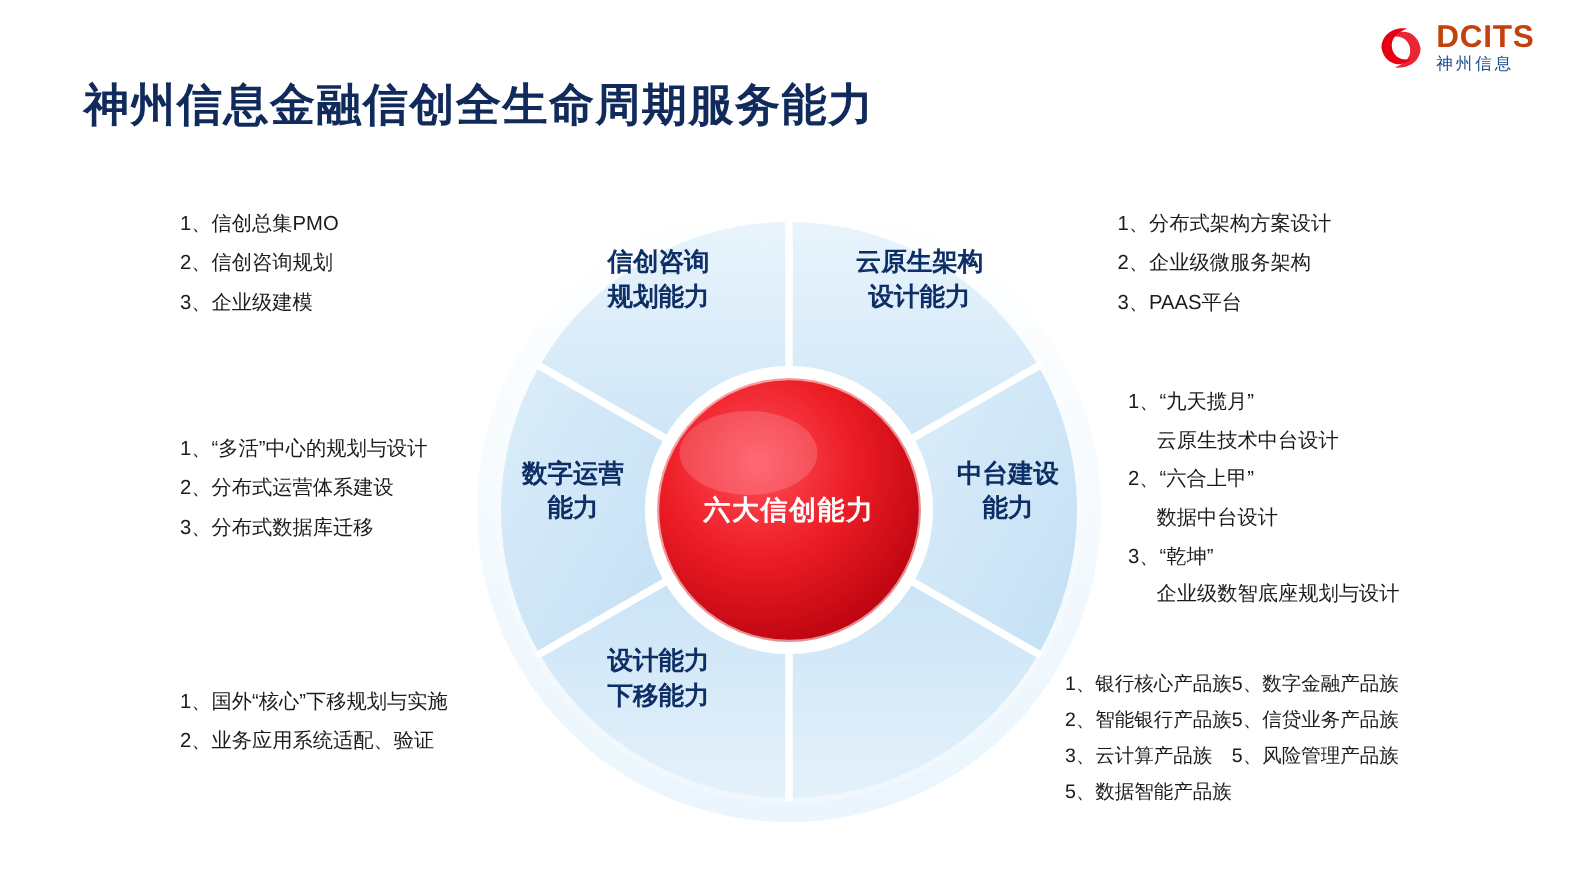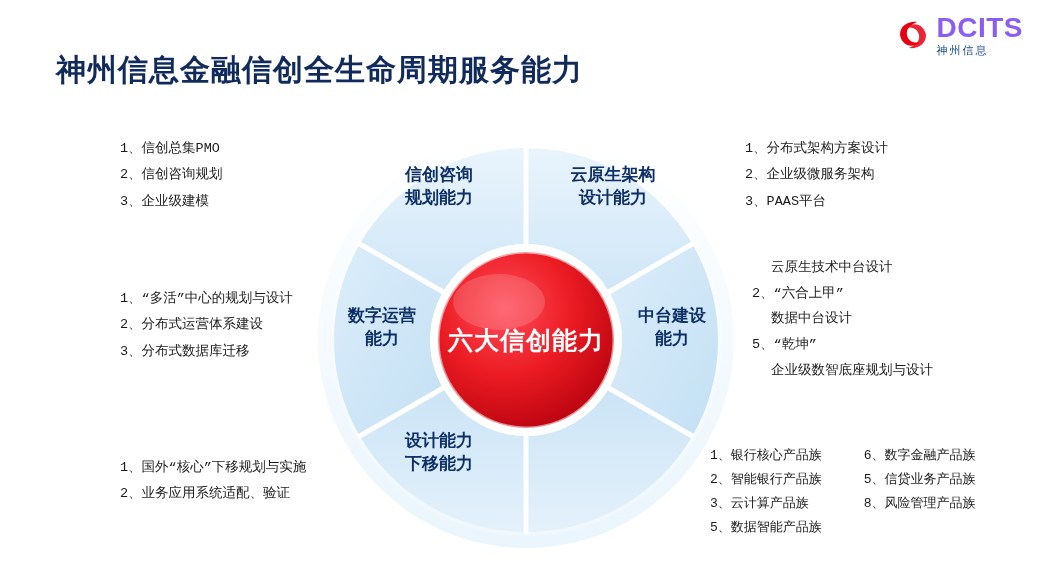--- a/index.html
+++ b/index.html
@@ -27,23 +27,23 @@
     width: 34px;
     height: 34px;
     position: relative;
   }
   .logo-text-wrap {
     display: flex;
     flex-direction: column;
     line-height: 1;
   }
   .logo-en {
-    font-size: 28px;
-    font-weight: bold;
-    color: #8b5cf6;
+    font-size: 21px;
+    font-weight: bold;
+    color: #c2410c;
     letter-spacing: 0.5px;
   }
   .logo-cn {
     font-size: 11px;
     color: #174c8f;
     letter-spacing: 2px;
     margin-top: 3px;
   }
   
   .page-title {
@@ -67,21 +67,21 @@
     position: absolute;
     left: 0;
     top: 0;
   }
   .core-label {
     position: absolute;
     left: 50%;
     top: 50%;
     transform: translate(-50%, -50%);
     color: #ffffff;
-    font-size: 25px;
+    font-size: 18px;
     font-weight: bold;
     white-space: nowrap;
     letter-spacing: 1px;
     text-align: center;
   }
   .seg-label {
     position: absolute;
     color: #0a2f6b;
     font-size: 17px;
     font-weight: bold;
@@ -97,35 +97,33 @@
   .seg-r  { left: 296px; top: 175px; width: 120px; }
   .seg-bl { left: 58px; top: 300px; width: 130px; }
   .seg-br { left: 232px; top: 300px; width: 130px; }
 
   
   .note {
     position: absolute;
     font-size: 13.5px;
     color: #1b1b1b;
     line-height: 1.95;
-    font-family: Liberation Mono, monospace;
   }
   .note .line { white-space: nowrap; }
   .note .sub { padding-left: 19px; }
 
   .note-tl { left: 120px; top: 136px; }
   .note-ml { left: 120px; top: 286px; }
   .note-bl { left: 120px; top: 455px; }
   .note-tr { left: 745px; top: 136px; }
   .note-mr { left: 752px; top: 255px; }
   .note-br { left: 710px; top: 444px; }
 
   .note-br .cols {
     display: flex;
-    gap: 42px;
   }
   .note-br .col .line { line-height: 1.85; font-size: 13px; }
   .note-mr .line { line-height: 1.9; }
 </style>
 </head>
 <body>
 
 <div class="logo">
   <div class="logo-mark">
     <svg width="34" height="34" viewBox="0 0 34 34">
@@ -230,34 +228,35 @@
   <div class="line">2、业务应用系统适配、验证</div>
 </div>
 
 <div class="note note-tr">
   <div class="line">1、分布式架构方案设计</div>
   <div class="line">2、企业级微服务架构</div>
   <div class="line">3、PAAS平台</div>
 </div>
 
 <div class="note note-mr">
+  <div class="line">1、“九天揽月”</div>
   <div class="line sub">云原生技术中台设计</div>
   <div class="line">2、“六合上甲”</div>
   <div class="line sub">数据中台设计</div>
-  <div class="line">5、“乾坤”</div>
+  <div class="line">3、“乾坤”</div>
   <div class="line sub">企业级数智底座规划与设计</div>
 </div>
 
 <div class="note note-br">
   <div class="cols">
     <div class="col">
       <div class="line">1、银行核心产品族</div>
       <div class="line">2、智能银行产品族</div>
       <div class="line">3、云计算产品族</div>
       <div class="line">5、数据智能产品族</div>
     </div>
     <div class="col">
-      <div class="line">6、数字金融产品族</div>
+      <div class="line">5、数字金融产品族</div>
       <div class="line">5、信贷业务产品族</div>
-      <div class="line">8、风险管理产品族</div>
+      <div class="line">5、风险管理产品族</div>
     </div>
   </div>
 </div>
 
 </body></html>

